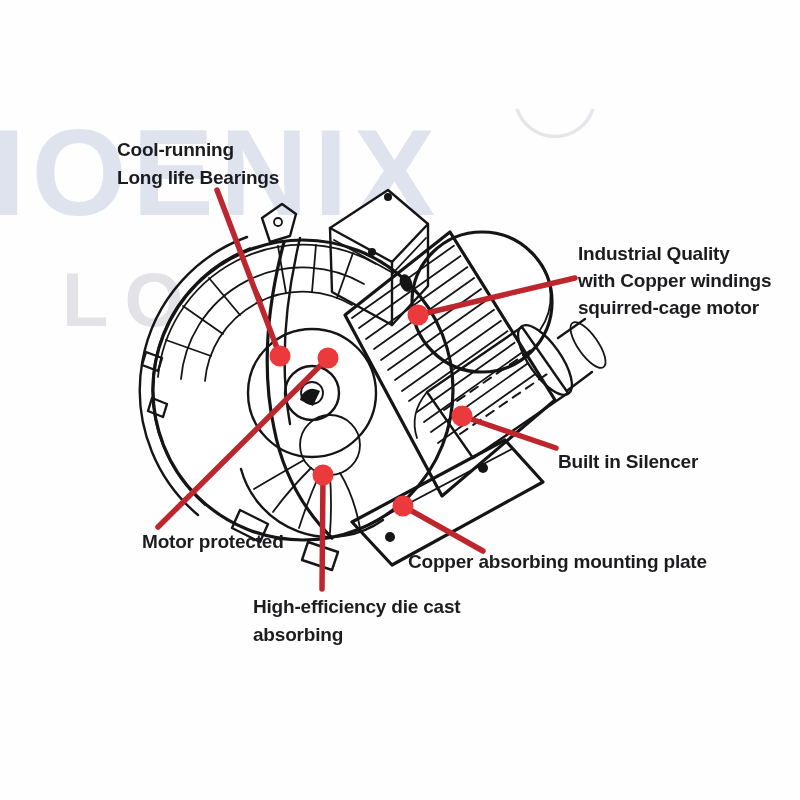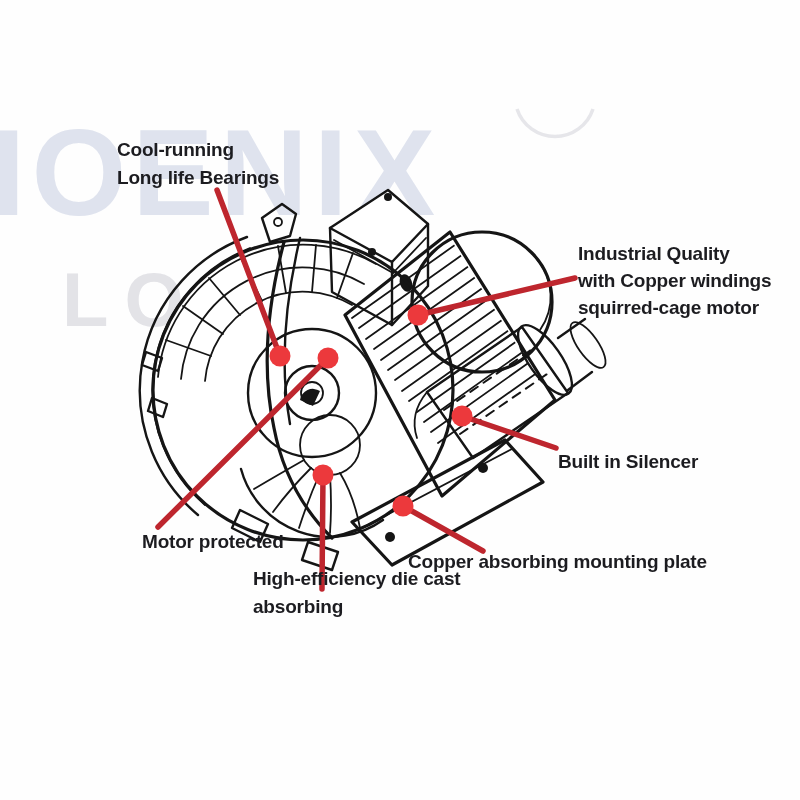--- a/index.html
+++ b/index.html
@@ -28,21 +28,21 @@
   .label{
     position:absolute;z-index:3;color:var(--label-text);
     font-size:19px;font-weight:700;line-height:28px;letter-spacing:-0.2px;
     white-space:nowrap;
   }
   .lbl-bearings{left:117px;top:136px;}
   .lbl-motor{left:578px;top:240px;line-height:27px;}
   .lbl-silencer{left:558px;top:448px;}
   .lbl-plate{left:408px;top:548px;}
   .lbl-seal{left:98px;top:528px;margin-left:44px;}
-  .lbl-impellers{left:253px;top:565px;}
+  .lbl-impellers{left:253px;top:593px;}
   .fill{fill:#ffffff;stroke:none;}
   .ln{fill:none;stroke:var(--drawing-stroke);stroke-width:2.4;stroke-linecap:round;stroke-linejoin:round;}
   .ln-bold{stroke-width:3.2;}
   .ln-thin{stroke-width:1.8;}
   .dash{stroke-dasharray:9 7;stroke-width:2;}
   .blk{fill:var(--drawing-stroke);stroke:none;}
   .callout{stroke:var(--callout-line);stroke-width:5.5;stroke-linecap:round;}
   .cdot{fill:var(--callout-dot);stroke:none;}
 </style>
 </head>

